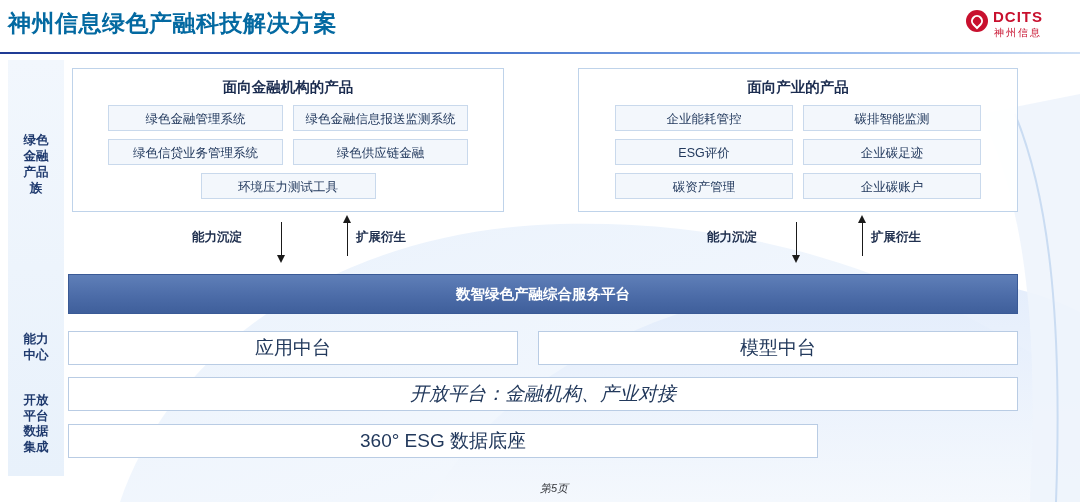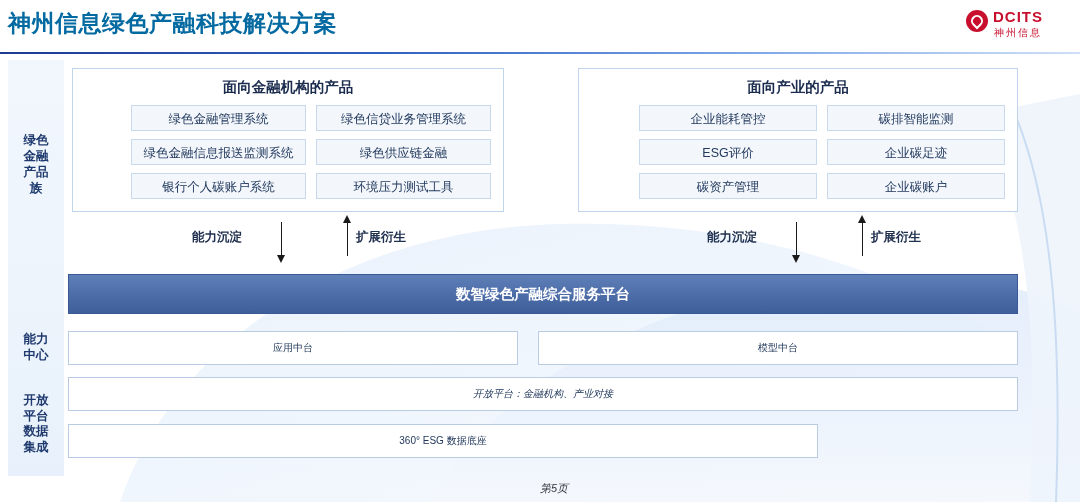--- a/index.html
+++ b/index.html
@@ -133,21 +133,21 @@
     text-align: center;
     font-size: 14.5px;
     font-weight: bold;
     color: #1b2c4f;
     margin-top: 9px;
     margin-bottom: 8px;
   }
   .chip-grid {
     display: flex;
     flex-wrap: wrap;
-    justify-content: flex-end;
+    justify-content: center;
     gap: 8px 10px;
     padding: 0 12px 12px 12px;
     box-sizing: border-box;
   }
   .chip {
     height: 26px;
     line-height: 26px;
     text-align: center;
     font-size: 12.5px;
     color: #233a5e;
@@ -219,21 +219,21 @@
   }
 
   
   .rowbox {
     position: absolute;
     background: #ffffff;
     border: 1px solid #b9cce4;
     display: flex;
     align-items: center;
     justify-content: center;
-    font-size: 10px;
+    font-size: 19px;
     color: #22395c;
     z-index: 3;
     box-sizing: border-box;
   }
   #box-app-mid   { left: 68px;  top: 331px; width: 450px; height: 34px; }
   #box-model-mid { left: 538px; top: 331px; width: 480px; height: 34px; }
   #box-open      { left: 68px;  top: 377px; width: 950px; height: 34px; font-style: italic; }
   #box-data      { left: 68px;  top: 424px; width: 750px; height: 34px; }
 
   
@@ -301,24 +301,23 @@
 
 <div class="rail-label" id="rail-data">
   <div>数据</div>
   <div>集成</div>
 </div>
 
 <div class="panel panel-fin" id="panel-financial">
   <div class="panel-title">面向金融机构的产品</div>
   <div class="chip-grid">
     <div class="chip">绿色金融管理系统</div>
+    <div class="chip">绿色金融信息报送监测系统</div>
     <div class="chip">绿色信贷业务管理系统</div>
-    <div class="chip">绿色金融信息报送监测系统</div>
     <div class="chip">绿色供应链金融</div>
-    <div class="chip">银行个人碳账户系统</div>
     <div class="chip">环境压力测试工具</div>
   </div>
 </div>
 
 <div class="panel panel-ind" id="panel-industry">
   <div class="panel-title">面向产业的产品</div>
   <div class="chip-grid">
     <div class="chip">企业能耗管控</div>
     <div class="chip">碳排智能监测</div>
     <div class="chip">ESG评价</div>

